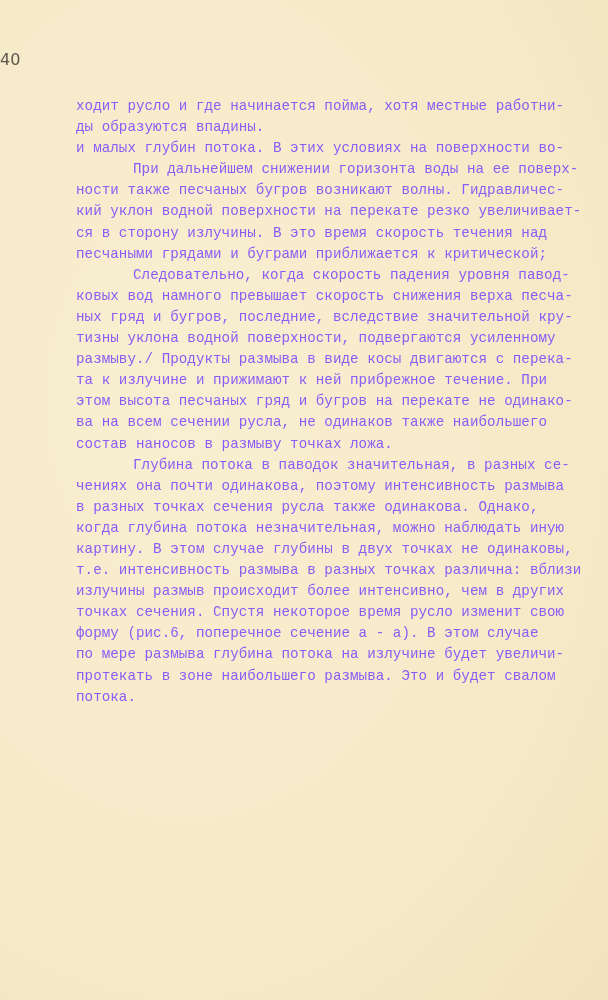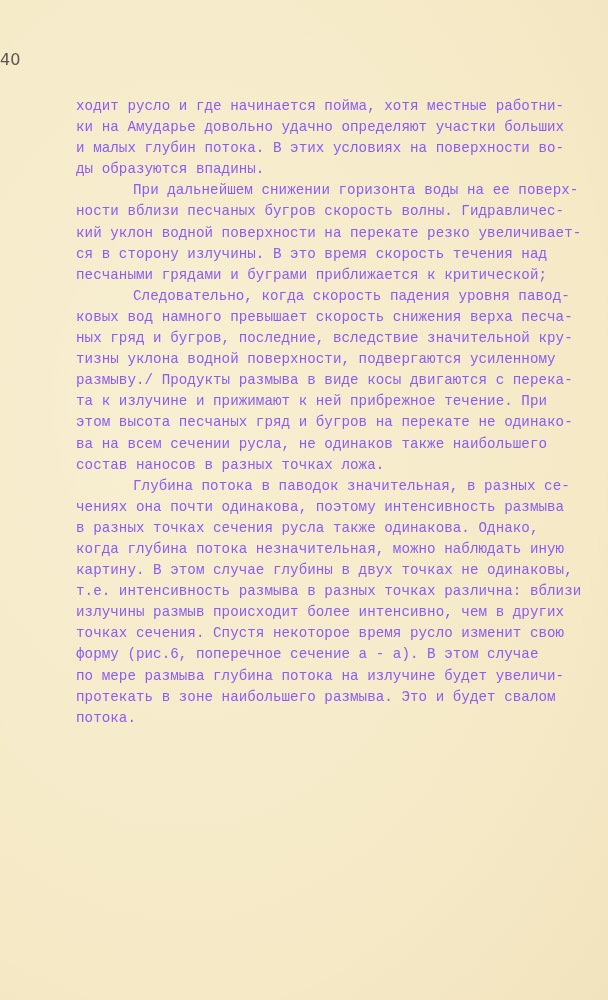--- a/index.html
+++ b/index.html
@@ -25,41 +25,40 @@
     .indent { padding-left: 57px; }
   </style>
 </head>
 <body>
 
 <div class="page-number">40</div>
 
 <div class="text-block">
   <div>
     <div class="line">ходит русло и где начинается пойма, хотя местные работни-</div>
-    <div class="line">ки на Амударье довольно удачно определяют участки больших</div>
+    <div class="line">ды образуются впадины.</div>
     <div class="line">и малых глубин потока. В этих условиях на поверхности во-</div>
-    <div class="line">ды образуются впадины.</div>
   </div>
   <div>
     <div class="line indent">При дальнейшем снижении горизонта воды на ее поверх-</div>
-    <div class="line">ности вблизи песчаных бугров скорость волны. Гидравличес-</div>
+    <div class="line">ности также песчаных бугров возникают волны. Гидравличес-</div>
     <div class="line">кий уклон водной поверхности на перекате резко увеличивает-</div>
     <div class="line">ся в сторону излучины. В это время скорость течения над</div>
     <div class="line">песчаными грядами и буграми приближается к критической;</div>
   </div>
   <div>
     <div class="line indent">Следовательно, когда скорость падения уровня павод-</div>
     <div class="line">ковых вод намного превышает скорость снижения верха песча-</div>
     <div class="line">ных гряд и бугров, последние, вследствие значительной кру-</div>
     <div class="line">тизны уклона водной поверхности, подвергаются усиленному</div>
     <div class="line">размыву./ Продукты размыва в виде косы двигаются с перека-</div>
     <div class="line">та к излучине и прижимают к ней прибрежное течение. При</div>
     <div class="line">этом высота песчаных гряд и бугров на перекате не одинако-</div>
     <div class="line">ва на всем сечении русла, не одинаков также наибольшего</div>
-    <div class="line">состав наносов в разных точках ложа.</div>
+    <div class="line">состав наносов в размыву точках ложа.</div>
   </div>
   <div>
     <div class="line indent">Глубина потока в паводок значительная, в разных се-</div>
     <div class="line">чениях она почти одинакова, поэтому интенсивность размыва</div>
     <div class="line">в разных точках сечения русла также одинакова. Однако,</div>
     <div class="line">когда глубина потока незначительная, можно наблюдать иную</div>
     <div class="line">картину. В этом случае глубины в двух точках не одинаковы,</div>
     <div class="line">т.е. интенсивность размыва в разных точках различна: вблизи</div>
     <div class="line">излучины размыв происходит более интенсивно, чем в других</div>
     <div class="line">точках сечения. Спустя некоторое время русло изменит свою</div>

